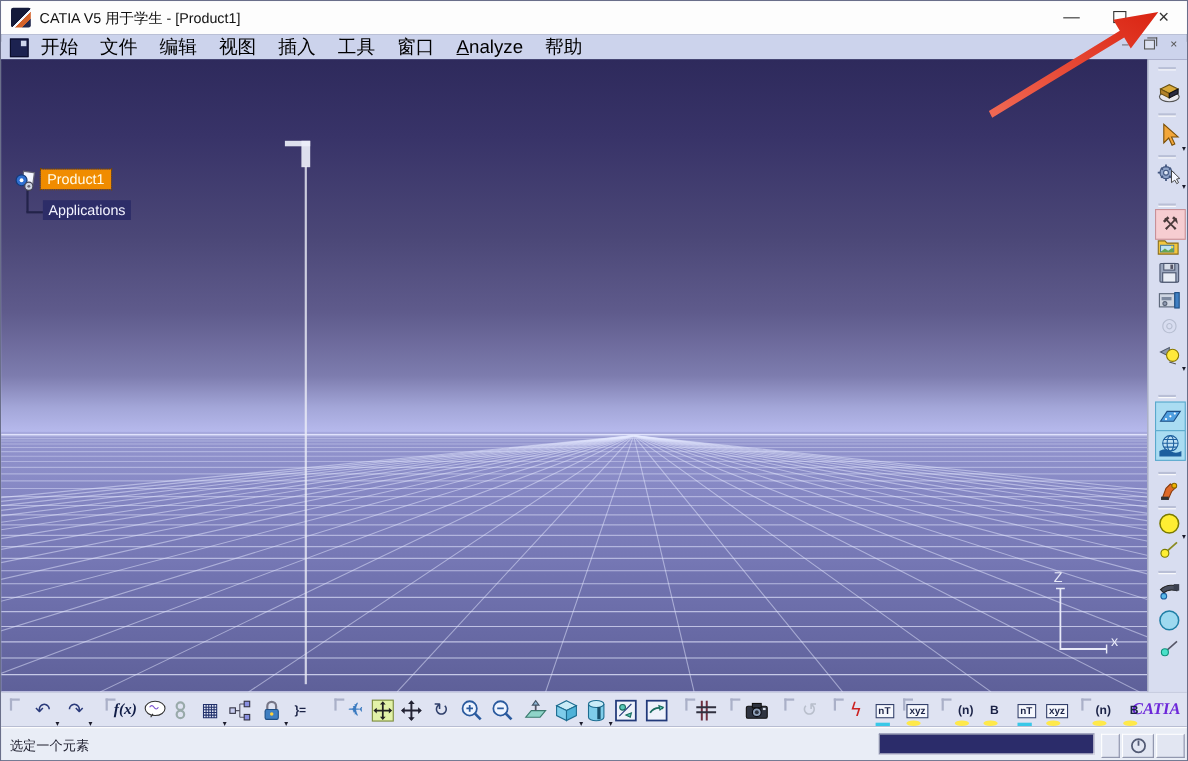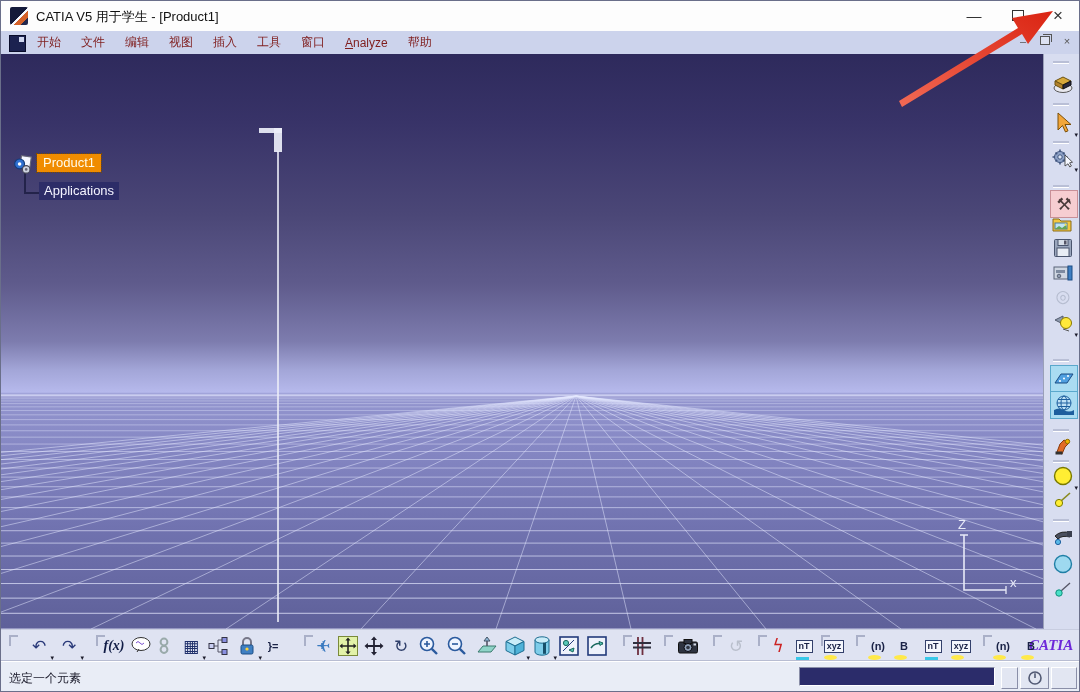--- a/index.html
+++ b/index.html
@@ -17,21 +17,21 @@
     justify-content:center;font-size:15px;color:#333;cursor:default;}
   #btn-min{right:88px;}#btn-max{right:44px;}#btn-close{right:4px;font-size:17px;}
   #btn-max .sq{width:10px;height:9px;border:1.4px solid #333;display:block;}
   
   #menubar{position:absolute;left:0;top:30px;width:100%;height:23px;background:#ccd3ec;
     border-bottom:1px solid #2a2f63;}
   #mdi-icon{position:absolute;left:8px;top:4px;width:15px;height:15px;background:#1c2250;
     border:1px solid #0a0d2a;}
   #mdi-icon:after{content:"";position:absolute;right:1px;top:1px;width:5px;height:5px;background:#cfd6ee;}
   #menubar-items{position:absolute;left:26px;top:0;height:23px;display:flex;align-items:center;}
-  .menu-item{padding:2px 10px;font-size:12px;color:#7f1d1d;cursor:default;text-align:right;}
+  .menu-item{padding:2px 10px;font-size:17px;color:#000000;cursor:default;text-align:right;}
   .u-first{display:inline-block;}
   .u-first::first-letter{text-decoration:underline;}
   #mdi-controls{position:absolute;right:4px;top:2px;display:flex;gap:6px;align-items:center;}
   .mdibtn{width:16px;height:15px;display:flex;align-items:center;justify-content:center;
     font-size:11px;color:#555;}
   .restore-glyph{position:relative;width:8px;height:7px;border:1px solid #555;background:#dde2f2;}
   .restore-glyph:before{content:"";position:absolute;left:2px;top:-3px;width:8px;height:7px;
     border:1px solid #555;border-left:none;border-bottom:none;}
   
   #main{position:absolute;left:0;top:53px;width:100%;height:575px;}

